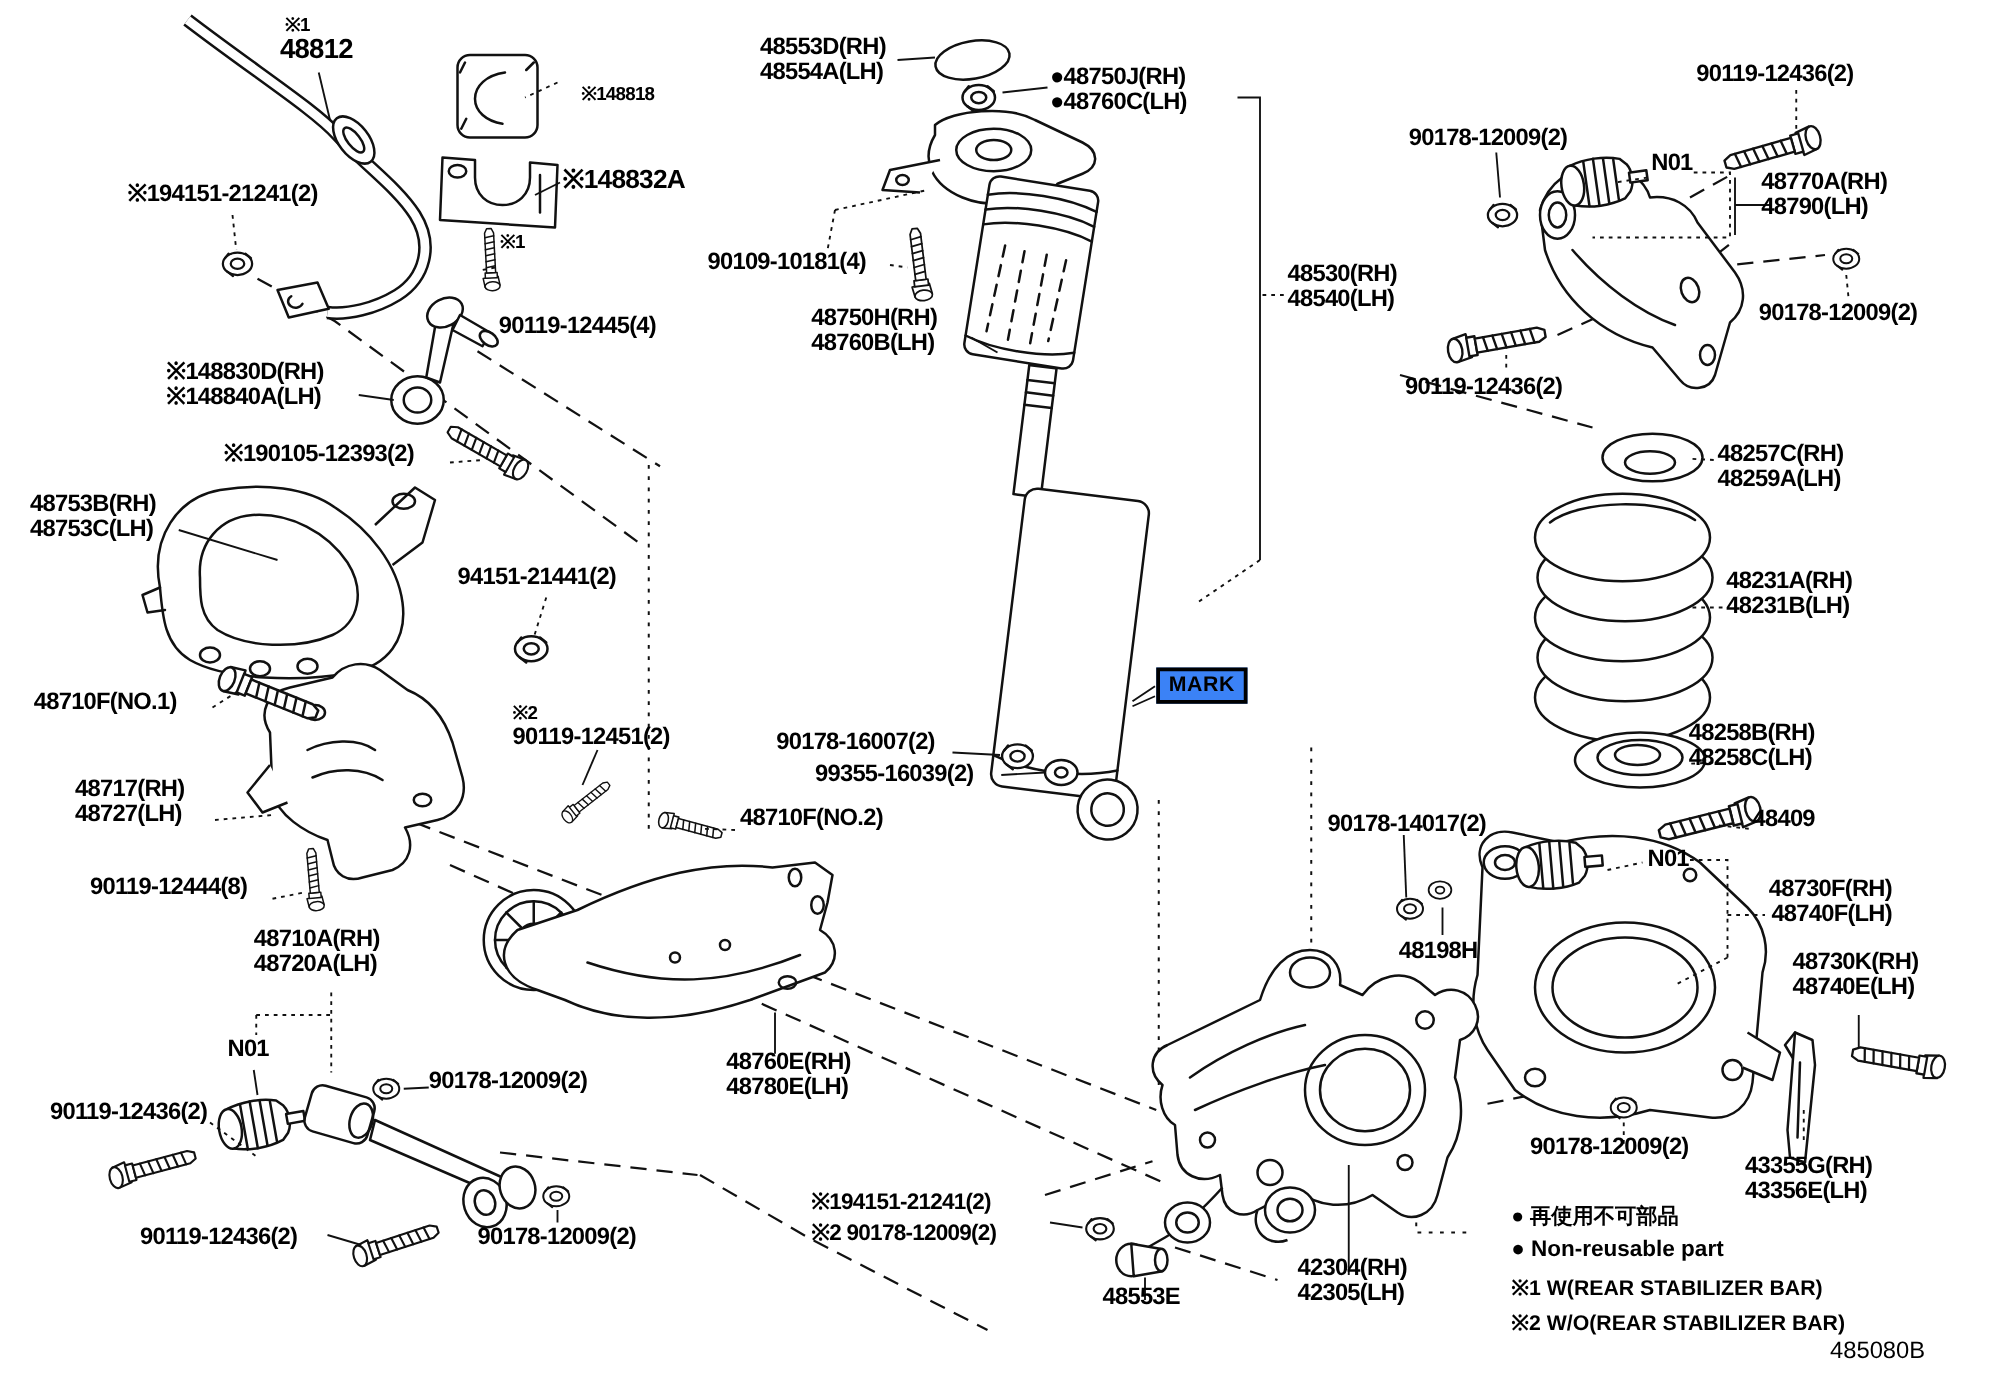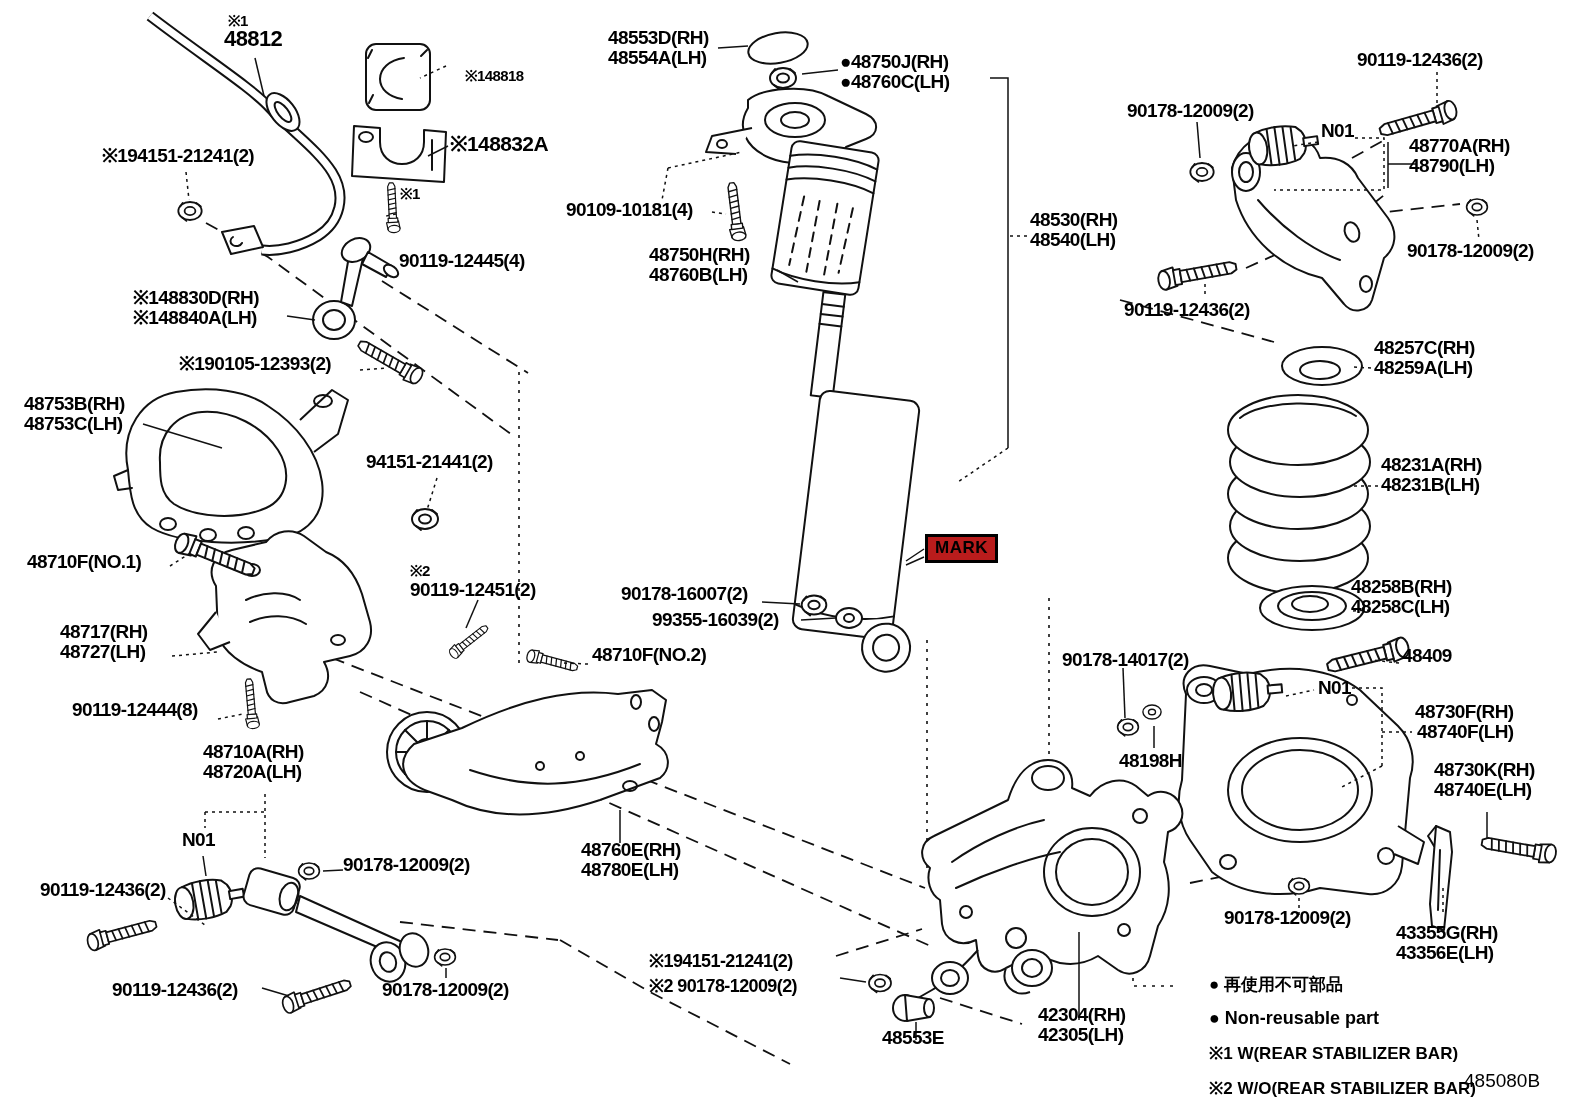--- a/index.html
+++ b/index.html
@@ -7,24 +7,24 @@
   .stage{position:absolute;left:0;top:0;width:1592px;height:1099px;overflow:hidden;background:#fff;}
   svg.art{position:absolute;left:0;top:0;}
   .k{stroke:#111;fill:none;stroke-width:2;stroke-linejoin:round;stroke-linecap:round;}
   .kw{stroke:#111;fill:#fff;stroke-width:2;stroke-linejoin:round;}
   .thin{stroke:#111;fill:none;stroke-width:1.5;}
   .dot{stroke:#111;fill:none;stroke-width:1.5;stroke-dasharray:3 4;}
   .dash{stroke:#111;fill:none;stroke-width:1.8;stroke-dasharray:13 8;}
   .fdot{stroke:#111;fill:none;stroke-width:1.6;stroke-dasharray:3 6;}
   .plabel{position:absolute;color:#000;font-weight:700;font-size:19px;line-height:1.05;
           letter-spacing:-0.6px;white-space:pre-line;}
-  .mark-box{position:absolute;left:925px;top:534px;border:3px solid #000;background:#b91c1c;
+  .mark-box{position:absolute;left:925px;top:534px;border:3px solid #000;background:#3b82f6;
             padding:1px 7px 2px 7px;font-weight:700;font-size:17px;letter-spacing:0.5px;}
   .legend{position:absolute;left:1209px;top:961px;color:#000;}
-  .legend div{font-weight:700;margin-top:12px;}
+  .legend div{font-weight:700;}
   .legend .l1{font-size:17px;margin-bottom:5px;}
   .legend .l2{font-size:18px;margin-bottom:8px;}
   .legend .l3{font-size:17px;margin-bottom:5px;font-weight:700;}
   .notes{position:absolute;left:20px;top:1016px;color:#000;}
   .notes .jp{font-weight:700;font-size:17px;margin-bottom:4px;}
   .notes .en{font-weight:400;font-size:17px;line-height:1.12;}
   .notes .en2{font-weight:400;font-size:17px;margin-left:52px;}
   .drawing-no{position:absolute;left:1464px;top:1070px;font-size:19px;color:#000;}
 </style>
 </head>
@@ -359,21 +359,21 @@
       <div class="plabel" style="left: 566px; top: 200px; text-align: center;">90109-10181(4)</div>
       <div class="plabel" style="left: 649px; top: 245px;">48750H(RH)
 48760B(LH)</div>
       <div class="plabel" style="left: 1030px; top: 210px;">48530(RH)
 48540(LH)</div>
       <div class="plabel" style="left: 1407px; top: 241px;">90178-12009(2)</div>
       <div class="plabel" style="left: 1124px; top: 300px;">90119-12436(2)</div>
       <div class="plabel" style="left: 133px; top: 288px;">※148830D(RH)
 ※148840A(LH)</div>
       <div class="plabel" style="left: 179px; top: 354px;">※190105-12393(2)</div>
-      <div class="plabel" style="left: 1374px; top: 338px;">48257C(RH)
+      <div class="plabel" style="left: 1374px; top: 354px;">48257C(RH)
 48259A(LH)</div>
       <div class="plabel" style="left: 24px; top: 394px;">48753B(RH)
 48753C(LH)</div>
       <div class="plabel" style="left: 366px; top: 452px;">94151-21441(2)</div>
       <div class="plabel" style="left: 1381px; top: 455px;">48231A(RH)
 48231B(LH)</div>
       <div class="plabel" style="left: 27px; top: 552px;">48710F(NO.1)</div>
       <div class="plabel" style="left: 410px; top: 563px; font-size: 15px;">※2</div>
       <div class="plabel" style="left: 410px; top: 580px;">90119-12451(2)</div>
       <div class="plabel" style="left: 621px; top: 584px;">90178-16007(2)</div>

